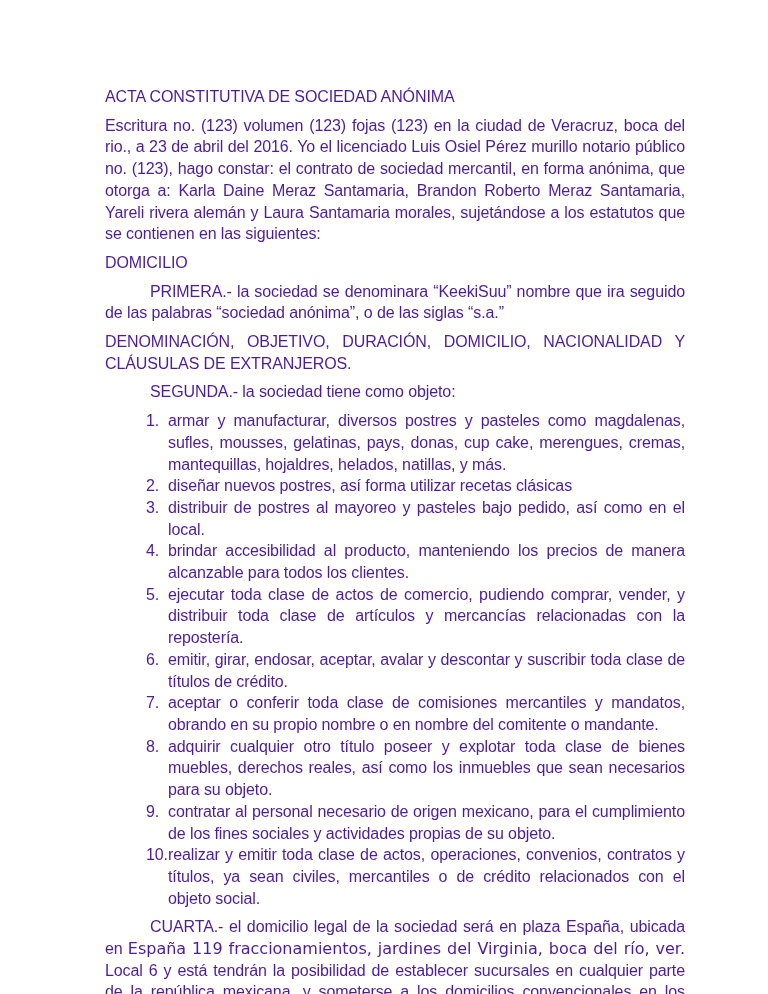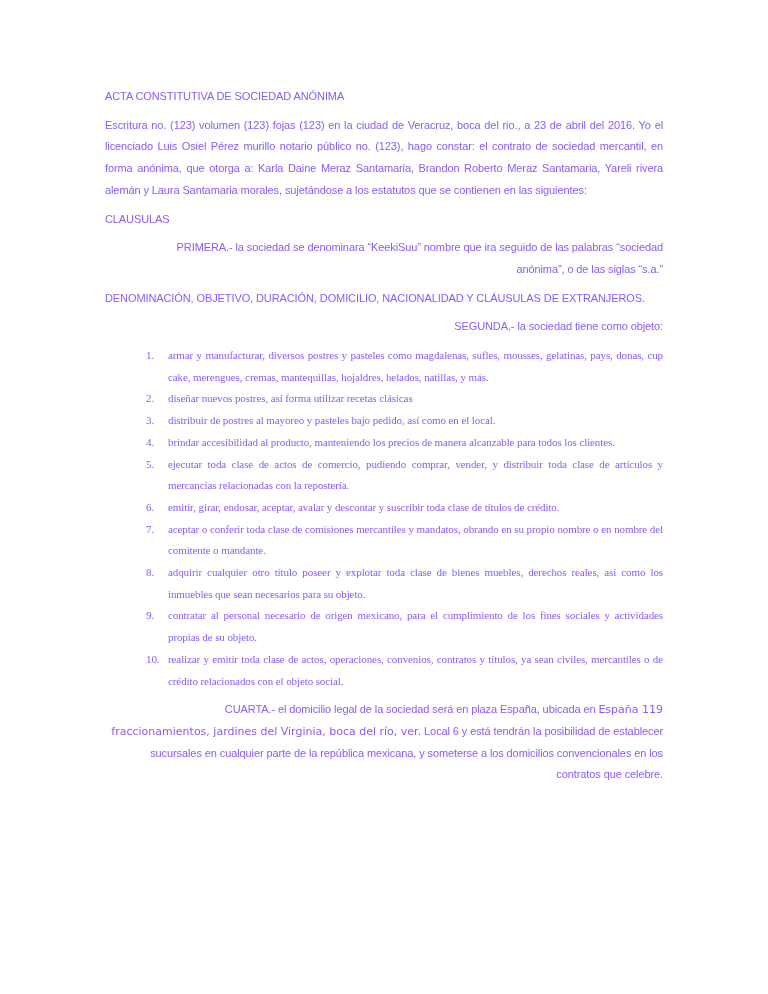--- a/index.html
+++ b/index.html
@@ -6,42 +6,41 @@
     margin: 0;
     padding: 0;
     background: #ffffff;
   }
   .page {
     position: relative;
     box-sizing: border-box;
     width: 768px;
     height: 994px;
     background: #ffffff;
-    padding: 86px 105px 40px 105px;
+    padding: 86px 83px 40px 105px;
     font-family: "Liberation Sans", sans-serif;
-    font-size: 11px;
+    font-size: 16px;
     line-height: 21.7px;
     letter-spacing: -0.1px;
-    color: #8b5cf6;
+    color: #4c1d95;
     overflow: hidden;
   }
   p { margin: 0 0 7px 0; }
   .justify { text-align: justify; }
-  .indent { text-indent: 45px; text-align: right; }
+  .indent { text-indent: 45px; }
   ol.objectives {
     margin: 0 0 7px 0;
     padding: 0 0 0 63px;
     list-style: none;
     counter-reset: obj;
   }
   ol.objectives li {
     counter-increment: obj;
     position: relative;
     text-align: justify;
-    font-family: Liberation Serif, serif;
   }
   ol.objectives li::before {
     content: counter(obj) ".";
     position: absolute;
     left: -22px;
     top: 0;
   }
   .altfont {
     font-family: "DejaVu Sans", sans-serif;
     letter-spacing: 0;
@@ -49,21 +48,21 @@
 </style>
 </head>
 <body>
 
 <div class="page">
 
   <p>ACTA CONSTITUTIVA DE SOCIEDAD ANÓNIMA</p>
 
   <p class="justify">Escritura no. (123) volumen (123) fojas (123) en la ciudad de Veracruz, boca del rio., a 23 de abril del 2016. Yo el licenciado Luis Osiel Pérez murillo notario público no. (123), hago constar: el contrato de sociedad mercantil, en forma anónima, que otorga a: Karla Daine Meraz Santamaria, Brandon Roberto Meraz Santamaria, Yareli rivera alemán y Laura Santamaria morales, sujetándose a los estatutos que se contienen en las siguientes:</p>
 
-  <p>CLAUSULAS</p>
+  <p>DOMICILIO</p>
 
   <p class="justify indent">PRIMERA.- la sociedad se denominara “KeekiSuu” nombre que ira seguido de las palabras “sociedad anónima”, o de las siglas “s.a.”</p>
 
   <p class="justify">DENOMINACIÓN, OBJETIVO, DURACIÓN, DOMICILIO, NACIONALIDAD Y CLÁUSULAS DE EXTRANJEROS.</p>
 
   <p class="indent">SEGUNDA.- la sociedad tiene como objeto:</p>
 
   <ol class="objectives">
     <li>armar y manufacturar, diversos postres y pasteles como magdalenas, sufles, mousses, gelatinas, pays, donas, cup cake, merengues, cremas, mantequillas, hojaldres, helados, natillas, y más.</li>
     <li>diseñar nuevos postres, así forma utilizar recetas clásicas</li>

